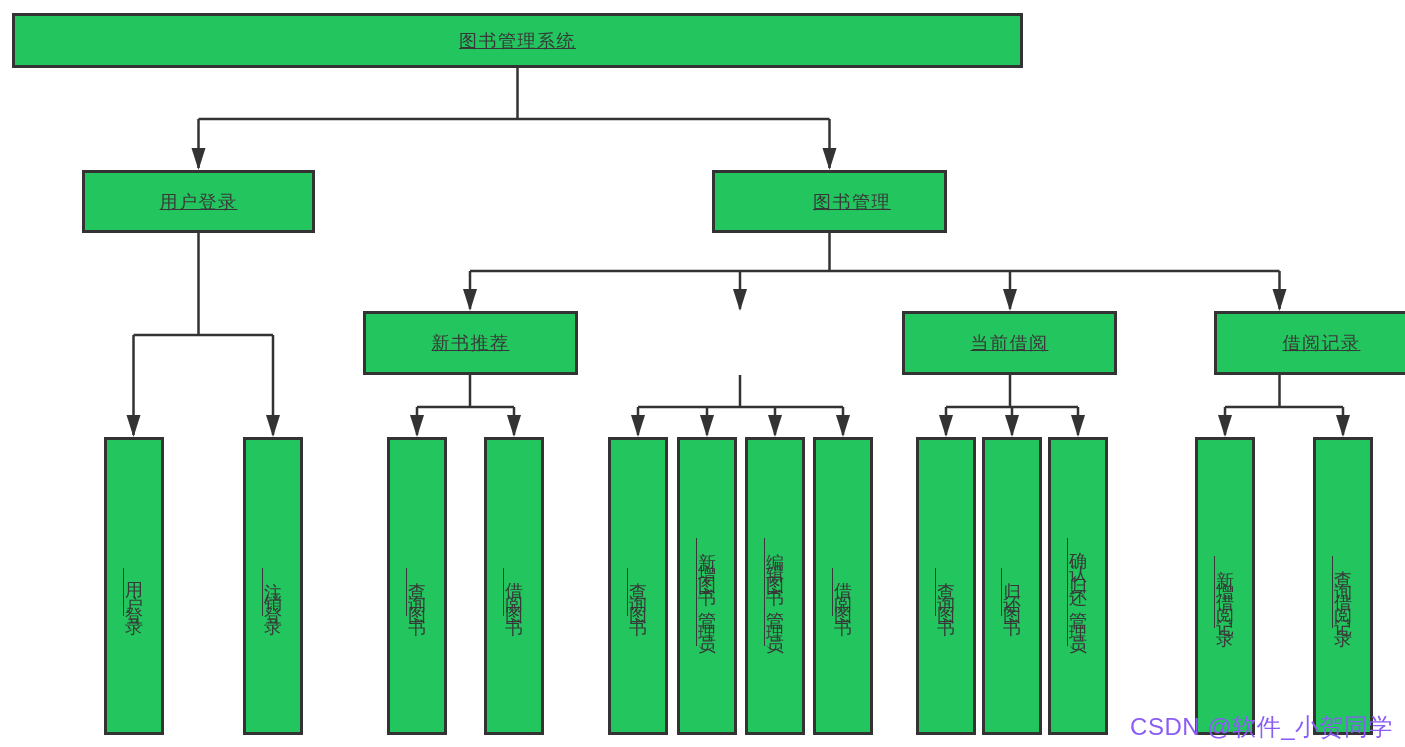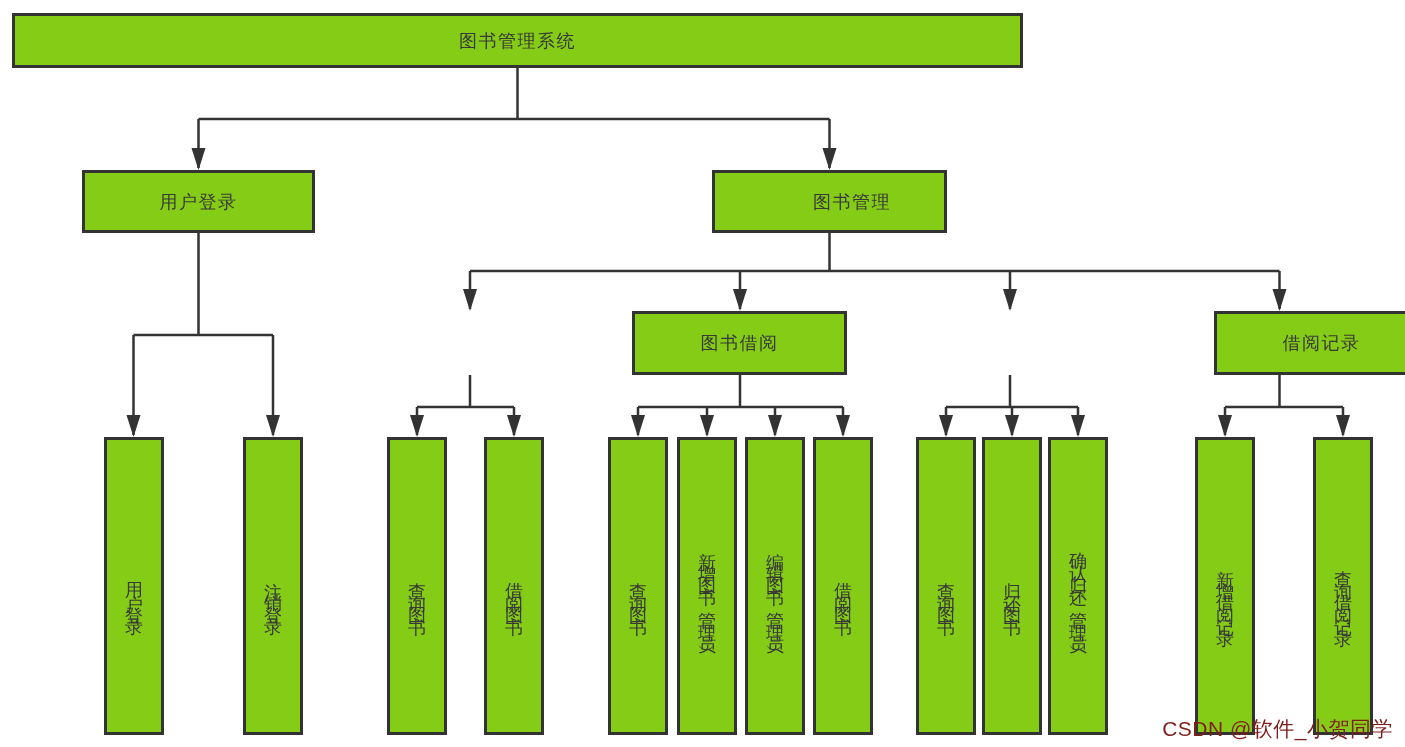--- a/index.html
+++ b/index.html
@@ -13,24 +13,24 @@
     width: 1405px; height: 747px;
     background: #ffffff;
     overflow: hidden;
   }
   svg.connectors {
     position: absolute; left: 0; top: 0;
     width: 1405px; height: 747px;
   }
   .box {
     position: absolute;
-    background: #84cc16;
+    background: #22c55e;
     border: 3px solid #333333;
     color: #383838;
-    display: flex; align-items: center; justify-content: center;
+    display: flex; align-items: center; justify-content: center; text-decoration: underline;
   }
   .hbox { font-size: 18px; letter-spacing: 1.5px; }
   .vbox { width: 60px; height: 298px; top: 437px; }
   .vtext {
     writing-mode: vertical-rl;
     text-orientation: mixed;
     font-size: 18px;
     line-height: 1;
     letter-spacing: 12px;
     padding-top: 12px;
@@ -48,23 +48,23 @@
   
   .lf-a { left: 104px; }  .lf-b { left: 243px; }
   .lf-c { left: 387px; }  .lf-d { left: 484px; }
   .lf-e { left: 608px; }  .lf-f { left: 677px; }
   .lf-g { left: 745px; }  .lf-h { left: 813px; }
   .lf-i { left: 916px; }  .lf-j { left: 982px; }  .lf-k { left: 1048px; }
   .lf-l { left: 1195px; } .lf-m { left: 1313px; }
   .watermark {
     position: absolute;
     right: 12px; bottom: 4px;
-    font-size: 21px;
+    font-size: 24px;
     letter-spacing: 0.5px;
-    color: #7f1d1d;
+    color: #8b5cf6;
     z-index: 5;
   }
 </style>
 </head>
 <body>
 
 <div class="canvas">
 
   <svg class="connectors" id="connector-svg" viewBox="0 0 1405 747" xmlns="http://www.w3.org/2000/svg">
     <path fill="none" stroke="#333333" stroke-width="2.5" d="
@@ -120,21 +120,22 @@
       <polygon points="1078,437 1071,415 1085,415" fill="#333333"></polygon>
       <polygon points="1225,437 1218,415 1232,415" fill="#333333"></polygon>
       <polygon points="1343,437 1336,415 1350,415" fill="#333333"></polygon>
     </svg>
 
   <div class="box hbox pos-root">图书管理系统</div>
 
   <div class="box hbox pos-login">用户登录</div>
   <div class="box hbox pos-mgmt">图书管理</div>
 
-  <div class="box hbox pos-borrow">图书借阅</div>
+  <div class="box hbox pos-rec">新书推荐</div>
+  <div class="box hbox pos-current">当前借阅</div>
   <div class="box hbox pos-records">借阅记录</div>
 
   <div class="box vbox lf-a">
     <span class="vtext">用户登录</span>
   </div>
   <div class="box vbox lf-b">
     <span class="vtext">注销登录</span>
   </div>
 
   <div class="box vbox lf-c">

